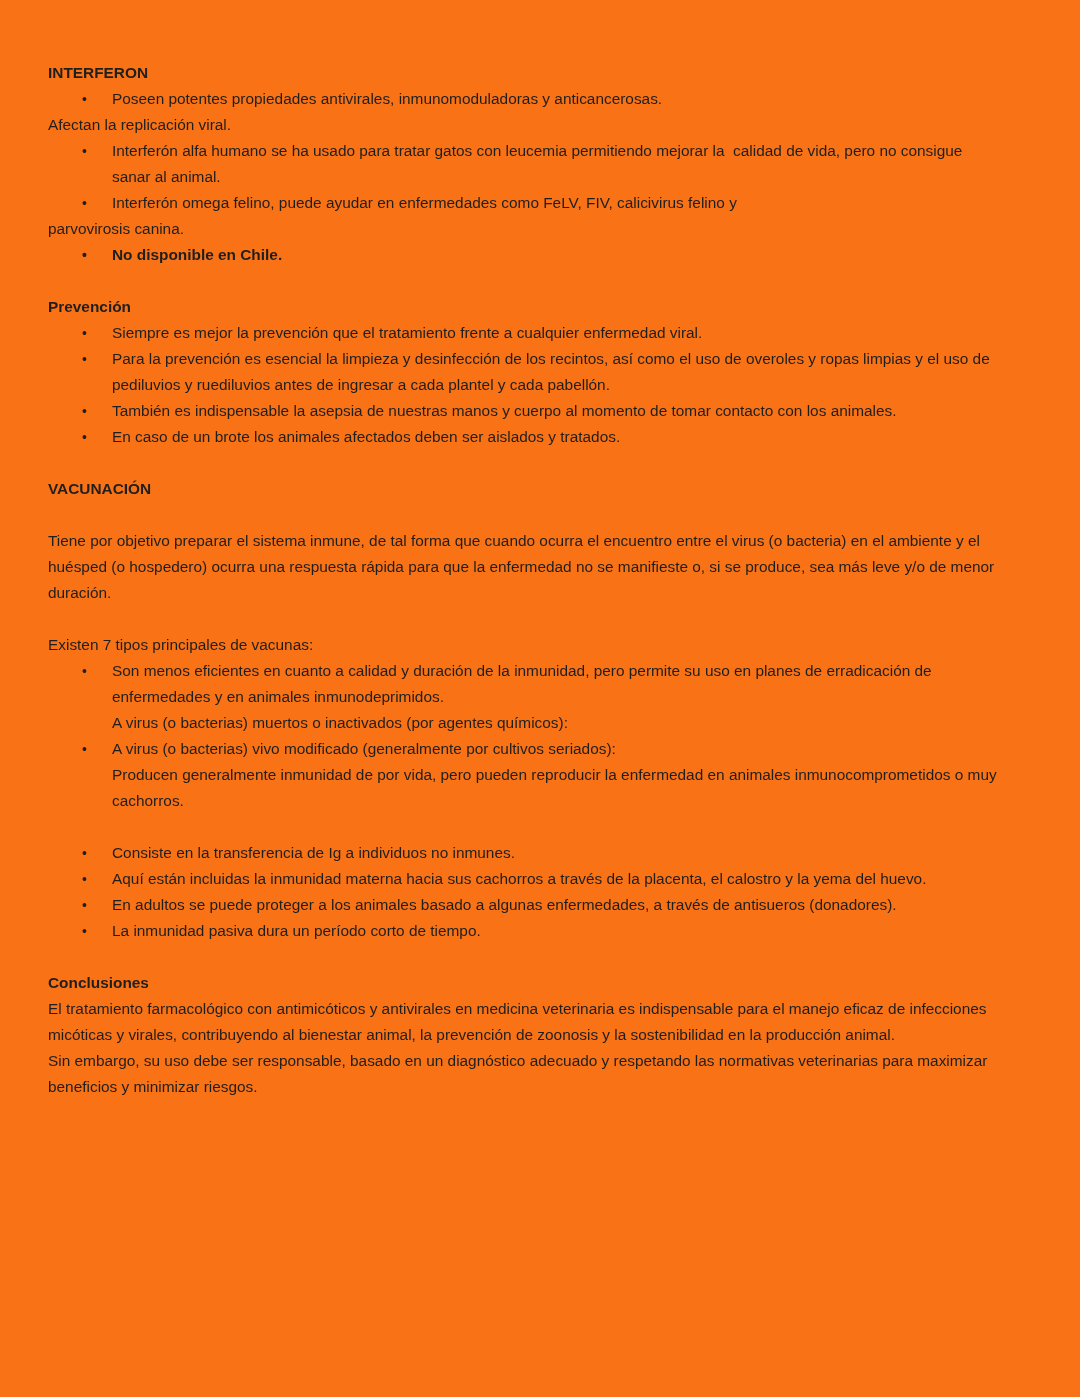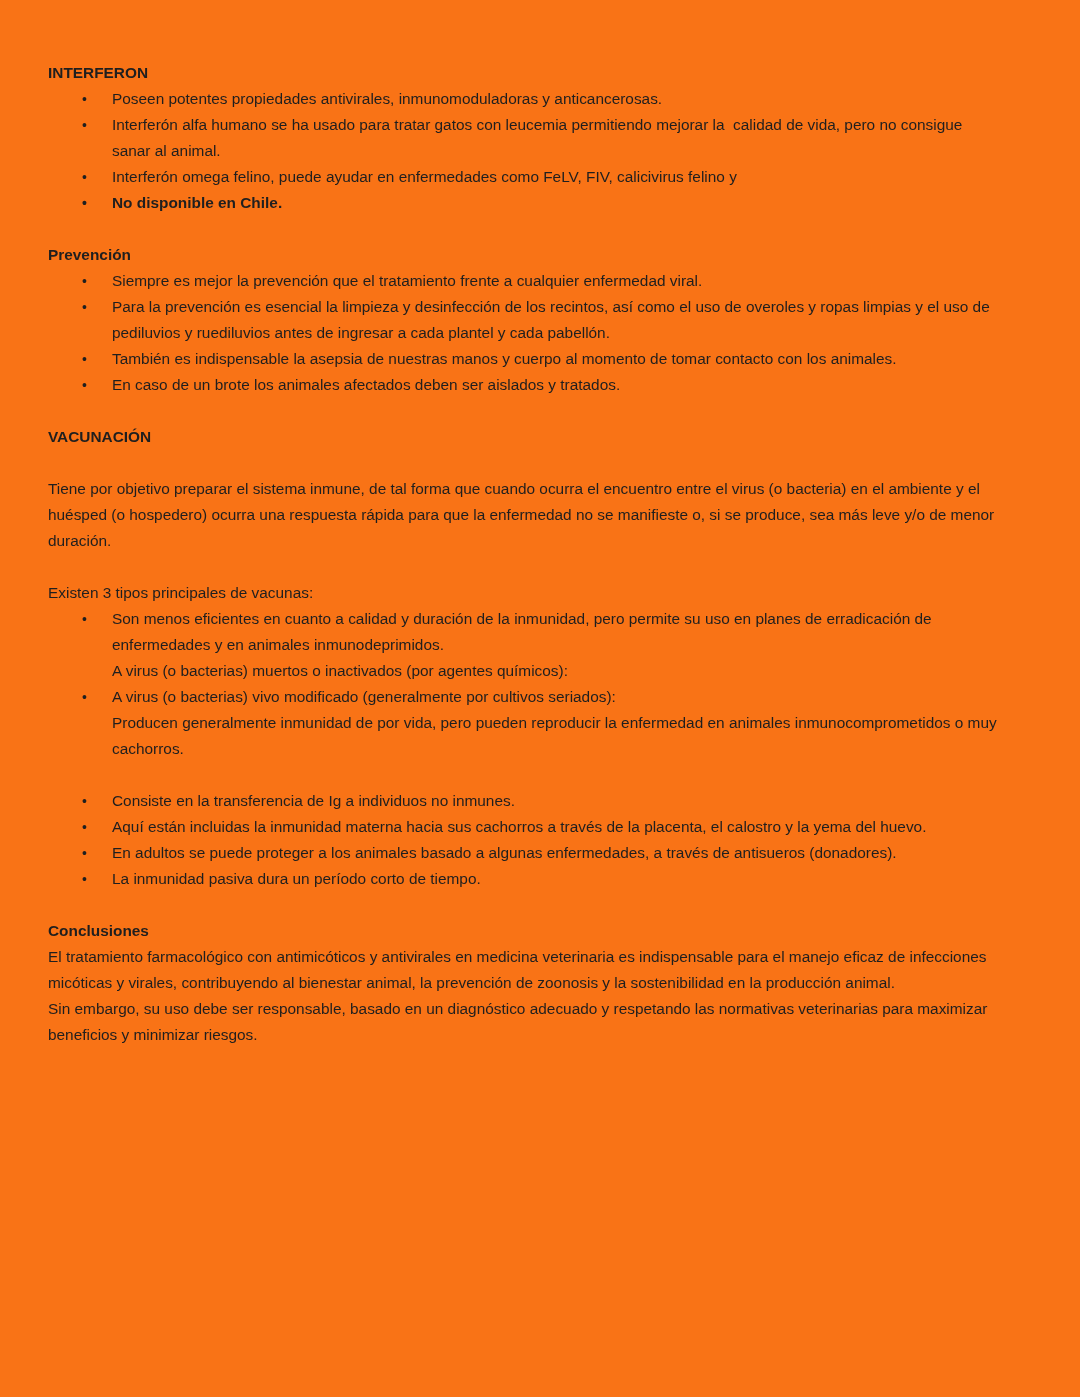--- a/index.html
+++ b/index.html
@@ -40,32 +40,34 @@
 
 <main class="page">
   <div class="doc-content">
       <div class="heading">INTERFERON</div>
       <div class="bullet">
         <span class="dot">•</span>
         <span class="bullet-text">
           <div class="bline">Poseen potentes propiedades antivirales, inmunomoduladoras y anticancerosas.</div>
         </span>
       </div>
+      <div class="para">Afectan la replicación viral.</div>
       <div class="bullet">
         <span class="dot">•</span>
         <span class="bullet-text">
           <div class="bline">Interferón alfa humano se ha usado para tratar gatos con leucemia permitiendo mejorar la  calidad de vida, pero no consigue sanar al animal.</div>
         </span>
       </div>
       <div class="bullet">
         <span class="dot">•</span>
         <span class="bullet-text">
           <div class="bline">Interferón omega felino, puede ayudar en enfermedades como FeLV, FIV, calicivirus felino y</div>
         </span>
       </div>
+      <div class="para">parvovirosis canina.</div>
       <div class="bullet bold">
         <span class="dot">•</span>
         <span class="bullet-text">
           <div class="bline">No disponible en Chile.</div>
         </span>
       </div>
       <div class="spacer"></div>
       <div class="heading">Prevención</div>
       <div class="bullet">
         <span class="dot">•</span>
@@ -89,21 +91,21 @@
         <span class="dot">•</span>
         <span class="bullet-text">
           <div class="bline">En caso de un brote los animales afectados deben ser aislados y tratados.</div>
         </span>
       </div>
       <div class="spacer"></div>
       <div class="heading">VACUNACIÓN</div>
       <div class="spacer"></div>
       <div class="para">Tiene por objetivo preparar el sistema inmune, de tal forma que cuando ocurra el encuentro entre el virus (o bacteria) en el ambiente y el huésped (o hospedero) ocurra una respuesta rápida para que la enfermedad no se manifieste o, si se produce, sea más leve y/o de menor duración.</div>
       <div class="spacer"></div>
-      <div class="para">Existen 3 tipos principales de vacunas:</div>
+      <div class="para">Existen 7 tipos principales de vacunas:</div>
       <div class="bullet">
         <span class="dot">•</span>
         <span class="bullet-text">
           <div class="bline">Son menos eficientes en cuanto a calidad y duración de la inmunidad, pero permite su uso en planes de erradicación de enfermedades y en animales inmunodeprimidos.</div>
           <div class="bline">A virus (o bacterias) muertos o inactivados (por agentes químicos):</div>
         </span>
       </div>
       <div class="bullet">
         <span class="dot">•</span>
         <span class="bullet-text">

